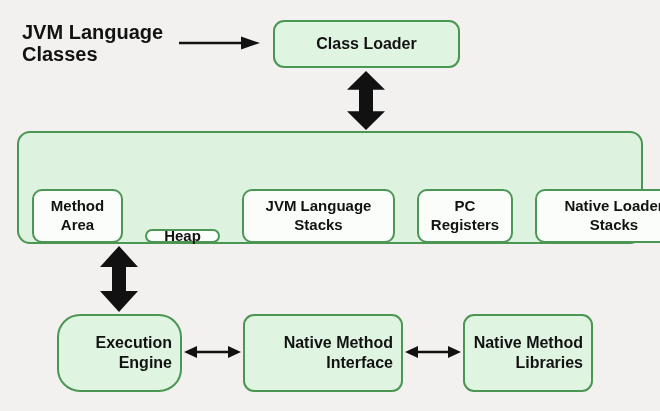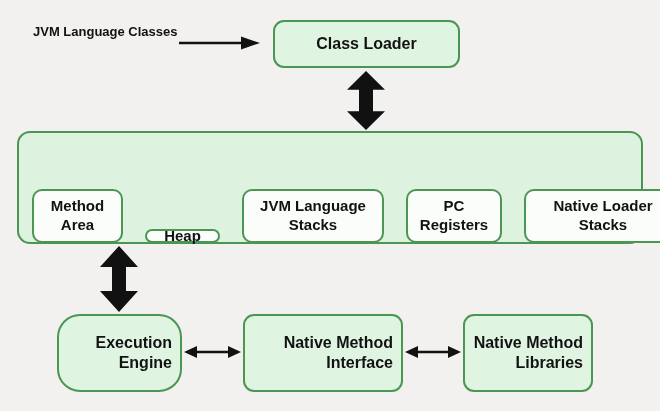--- a/index.html
+++ b/index.html
@@ -45,27 +45,27 @@
     border:2px solid #4c9654;
     border-radius:10px;
     box-sizing:border-box;
     display:flex; align-items:center; justify-content:center;
     text-align:center;
     font-size:15px; font-weight:600; line-height:1.25;
     padding:0 6px;
   }
   .w-method   { width:91px; }
   .w-heap     { width:75px;margin-top:40px; }
-  .w-stacks   { width:142px; }
+  .w-stacks   { width:153px; }
   .w-pc       { width:96px; }
   .w-native   { width:158px; }
 
   #source-label {
-    position:absolute; left:33px; top:21px; width:162px;
-    font-size:13px; font-weight:600; line-height:22px;
+    position:absolute; left:22px; top:21px; width:162px;
+    font-size:20px; font-weight:600; line-height:22px;
   }
   .arrow { position:absolute; display:block; }
 </style>
 </head>
 <body>
 
 <div class="canvas">
 
   <div id="source-label">JVM Language Classes</div>
 

